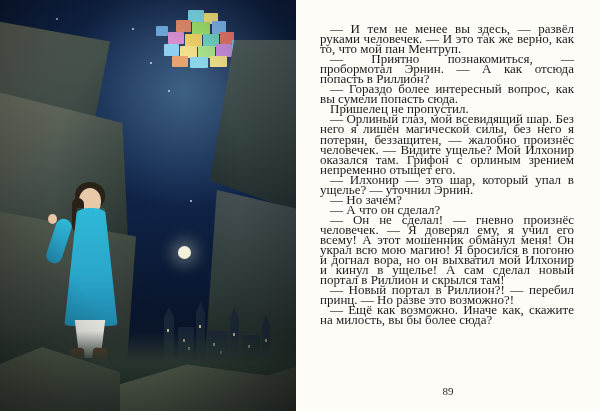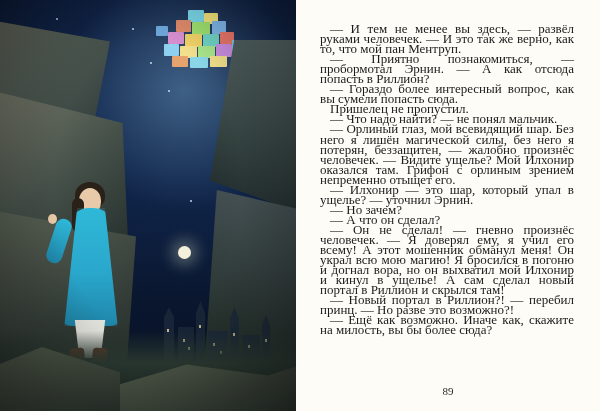--- a/index.html
+++ b/index.html
@@ -309,21 +309,20 @@
   </div>
 
   <div class="gutter"></div>
 
   <div class="page-right">
     <div class="text-col">
       <p class="para">— И тем не менее вы здесь, — развёл руками человечек. — И это так же верно, как то, что мой пан Ментруп.</p>
       <p class="para">— Приятно познакомиться, — пробормотал Эрнин. — А как отсюда попасть в Риллион?</p>
       <p class="para">— Гораздо более интересный вопрос, как вы сумели попасть сюда.</p>
       <p class="para">Пришелец не пропустил.</p>
-      <p class="para">— Что надо найти? — не понял мальчик.</p>
       <p class="para">— Орлиный глаз, мой всевидящий шар. Без него я лишён магической силы, без него я потерян, беззащитен, — жалобно произнёс человечек. — Видите ущелье? Мой Илхонир оказался там. Грифон с орлиным зрением непременно отыщет его.</p>
       <p class="para">— Илхонир — это шар, который упал в ущелье? — уточнил Эрнин.</p>
       <p class="para">— Но зачем?</p>
       <p class="para">— А что он сделал?</p>
       <p class="para">— Он не сделал! — гневно произнёс человечек. — Я доверял ему, я учил его всему! А этот мошенник обманул меня! Он украл всю мою магию! Я бросился в погоню и догнал вора, но он выхватил мой Илхонир и кинул в ущелье! А сам сделал новый портал в Риллион и скрылся там!</p>
       <p class="para">— Новый портал в Риллион?! — перебил принц. — Но разве это возможно?!</p>
       <p class="para">— Ещё как возможно. Иначе как, скажите на милость, вы бы более сюда?</p>
     </div>
     <div class="folio">89</div>
   </div>

